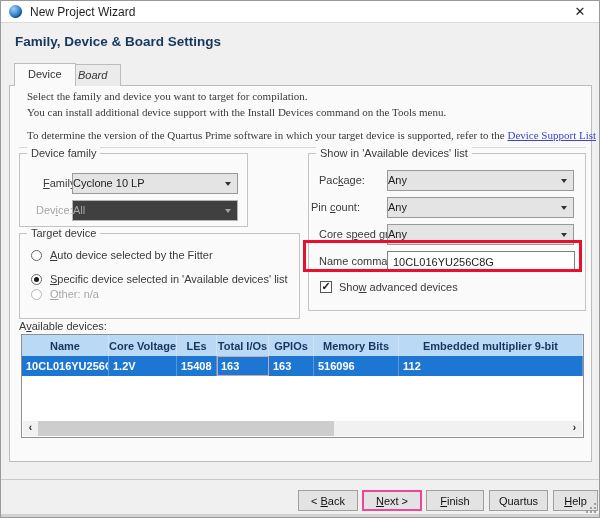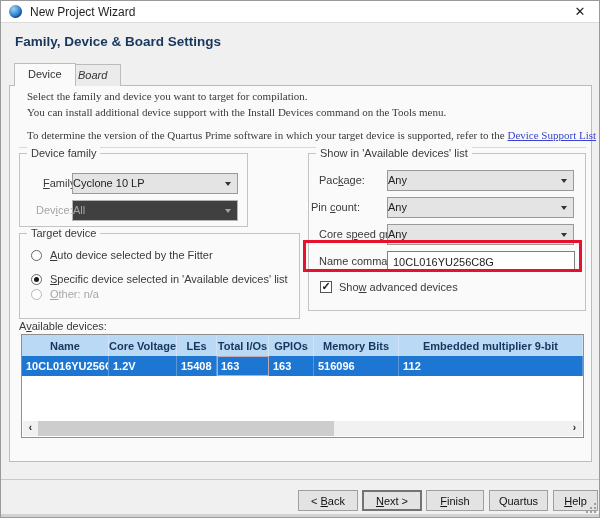--- a/index.html
+++ b/index.html
@@ -98,21 +98,21 @@
   .hs-arrow { position:absolute; top:0; width:15px; height:15px; text-align:center; line-height:14px;
     font-size:10px; color:#222; font-weight:bold; }
   .hs-arrow.left { left:0; } .hs-arrow.right { right:0; }
   .hs-thumb { position:absolute; left:15px; top:0; width:53%; height:15px; background:#cdcdcd; }
 
   
   .btn-sep { position:absolute; left:0; top:478px; width:100%; height:1px; background:#c9c9c9; }
   .btn { position:absolute; top:489px; height:21px; background:#e3e3e3; border:1px solid #9f9f9f;
     display:flex; align-items:center; justify-content:center; font-size:11px; color:#111; cursor:default; }
   #btn-back   { left:297px; width:60px; }
-  #btn-next   { left:361px; width:60px; border:2px solid #737373; }
+  #btn-next   { left:361px; width:60px; border:2px solid #ec4899; }
   #btn-finish { left:425px; width:58px; }
   #btn-cancel { left:488px; width:59px; }
   #btn-help   { left:552px; width:45px; }
 
   .bottom-strip { position:absolute; left:0; bottom:0; width:100%; height:3px; background:#d2d2d2; }
   .grip { position:absolute; right:3px; bottom:4px; width:10px; height:10px; }
   .grip i { position:absolute; width:2px; height:2px; background:#a0a0a0; }
   .grip i:nth-child(1){ right:0; bottom:0; }
   .grip i:nth-child(2){ right:4px; bottom:0; }
   .grip i:nth-child(3){ right:0; bottom:4px; }

